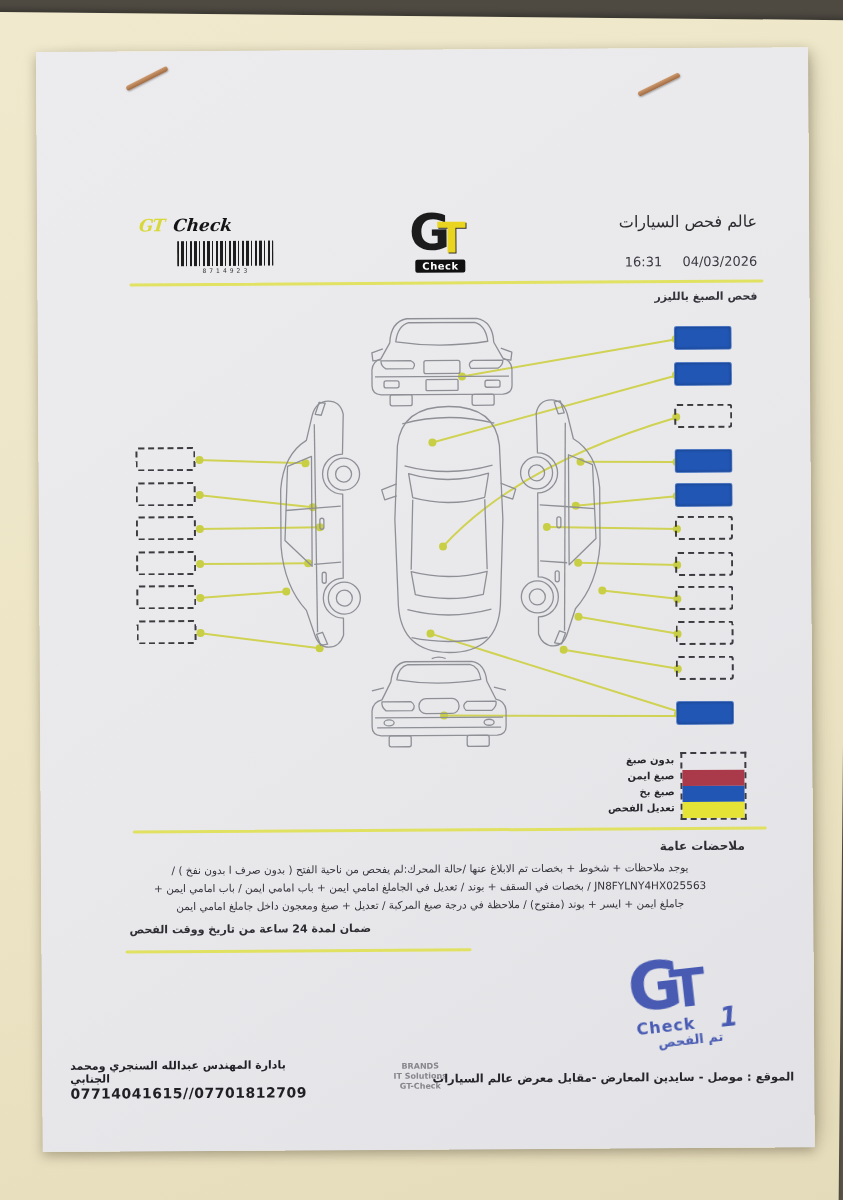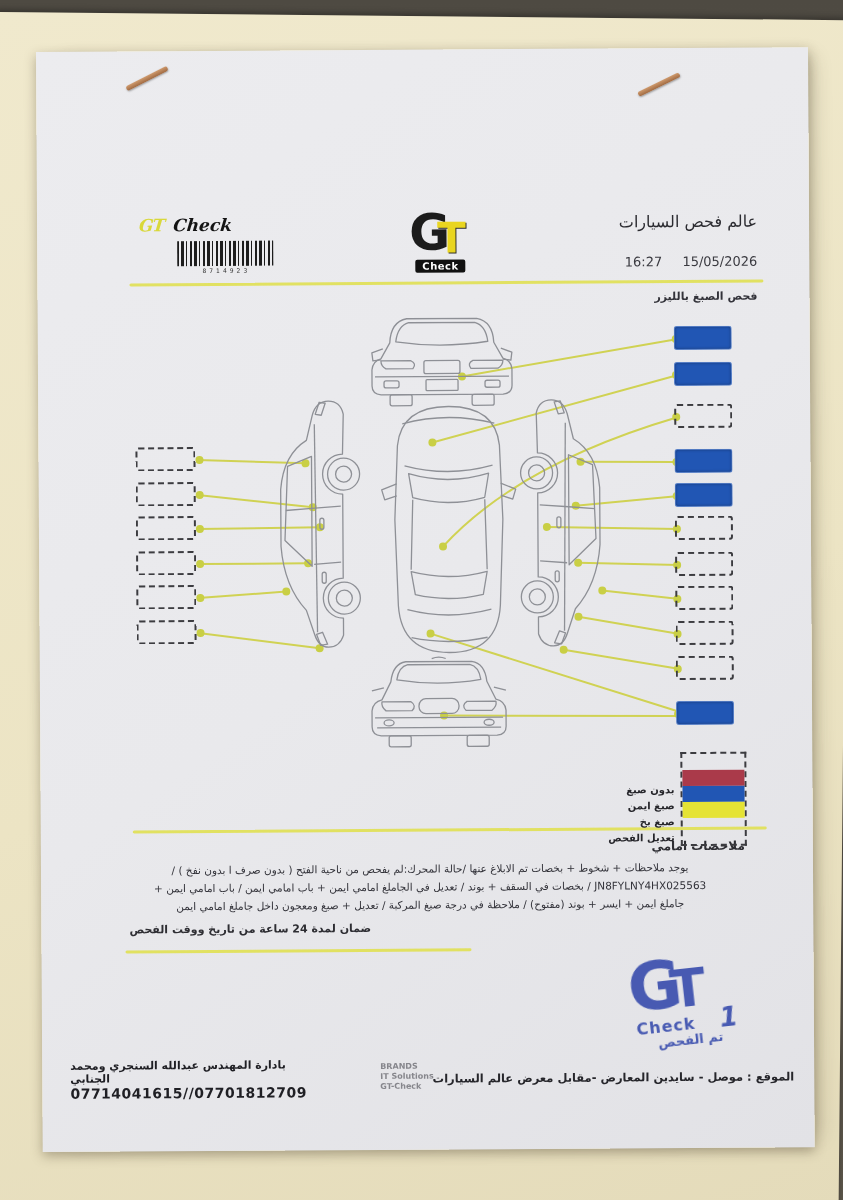--- a/index.html
+++ b/index.html
@@ -58,21 +58,21 @@
   .boxes-left{left:97px;}
   .boxes-right{left:636px;}
   .pbox{position:absolute;height:24px;border-radius:3px;box-sizing:border-box;}
   .pbox-l{width:60px;}
   .pbox-r{width:58px;}
   .pbox-none{border:2.5px dashed #3c3c40;background:transparent;}
   .pbox-fill{border:1px solid rgba(255,255,255,.25);box-shadow:inset 0 0 3px rgba(0,0,0,.35);}
 
   
   .legend{position:absolute;left:520px;top:704px;width:186px;display:flex;gap:6px;z-index:2;}
-  .legend-labels{flex:1;text-align:right;direction:rtl;margin-top:30px;}
+  .legend-labels{flex:1;text-align:right;direction:rtl;}
   .legend-labels div{font-size:10px;font-weight:bold;color:#26262b;line-height:16px;height:16px;}
   .legend-swatches{width:62px;border:2.5px dashed #3c3c40;box-sizing:content-box;background:#fff0;}
   .legend-swatches div{height:16px;}
 
   
   .notes-title{position:absolute;top:791px;right:68px;font-size:12px;font-weight:bold;color:#2e2e33;direction:rtl;}
   .notes-lines{position:absolute;left:86px;top:810px;width:606px;text-align:center;direction:rtl;color:#33333a;}
   .notes-lines .note-line{font-size:10.5px;line-height:18px;font-weight:500;}
   .warranty{position:absolute;left:88px;top:872px;font-size:11px;font-weight:bold;color:#2e2e33;direction:rtl;}
 
@@ -81,35 +81,35 @@
   .stamp-g{position:absolute;left:4px;top:-4px;font-size:66px;font-weight:900;line-height:1;}
   .stamp-t{position:absolute;left:46px;top:8px;font-size:52px;font-weight:900;line-height:1;}
   .stamp-check{position:absolute;left:8px;top:60px;font-size:16px;font-weight:bold;letter-spacing:1px;}
   .stamp-one{position:absolute;left:92px;top:52px;font-size:26px;font-weight:bold;font-style:italic;}
   .stamp-ar{position:absolute;left:28px;top:78px;font-size:13px;font-weight:bold;direction:rtl;}
 
   
   .foot-mgmt{position:absolute;left:28px;top:1008px;width:250px;color:#1f1f24;}
   .foot-mgmt .name{font-size:11px;font-weight:bold;direction:rtl;text-align:left;}
   .foot-mgmt .phones{font-size:14px;font-weight:bold;letter-spacing:.5px;}
-  .brand-lines{position:absolute;left:338px;top:1012px;width:80px;color:#86868c;}
+  .brand-lines{position:absolute;left:338px;top:1012px;width:80px;text-align:center;color:#86868c;}
   .brand-lines div{font-size:8px;font-weight:bold;line-height:10px;}
   .foot-location{position:absolute;top:1022px;right:20px;font-size:11.5px;font-weight:bold;color:#26262b;direction:rtl;}
 </style>
 </head>
 <body>
 
 <div class="folder"></div>
 
 <div class="paper">
 
   <div class="hdr-title">عالم فحص السيارات</div>
   <div class="hdr-datetime">
-    <span class="t">16:27</span>
-    <span>15/05/2026</span>
+    <span class="t">16:31</span>
+    <span>04/03/2026</span>
   </div>
   <div class="script-logo">
     <span class="script-gt">GT</span>
     <span class="script-check">Check</span>
   </div>
   <div class="barcode-wrap">
     <div class="barcode"></div>
     <div class="barcode-num">8714923</div>
   </div>
   <div class="center-logo">
@@ -280,21 +280,21 @@
       </div>
     <div class="legend-swatches" id="legend-swatches">
         <div style="background: transparent;"></div>
         <div style="background: rgb(170, 58, 74);"></div>
         <div style="background: rgb(33, 86, 180);"></div>
         <div style="background: rgb(229, 227, 53);"></div>
       </div>
   </div>
   <div class="divider div-2"></div>
 
-  <div class="notes-title">ملاحضات امامي</div>
+  <div class="notes-title">ملاحضات عامة</div>
   <div class="notes-lines" id="notes-lines">
       <div class="note-line">يوجد ملاحظات + شخوط + بخصات تم الابلاغ عنها /حالة المحرك:لم يفحص من ناحية الفتح ( بدون صرف ا بدون نفخ ) /</div>
       <div class="note-line">JN8FYLNY4HX025563 / بخصات في السقف + بوند / تعديل في الجاملغ امامي ايمن + باب امامي ايمن / باب امامي ايمن +</div>
       <div class="note-line">جاملغ ايمن + ايسر + بوند (مفتوح) / ملاحظة في درجة صبغ المركبة / تعديل + صبغ ومعجون داخل جاملغ امامي ايمن</div>
     </div>
   <div class="warranty">ضمان لمدة 24 ساعة من تاريخ ووقت الفحص</div>
   <div class="divider div-3"></div>
 
   <div class="stamp">
     <div class="stamp-g">G</div>

